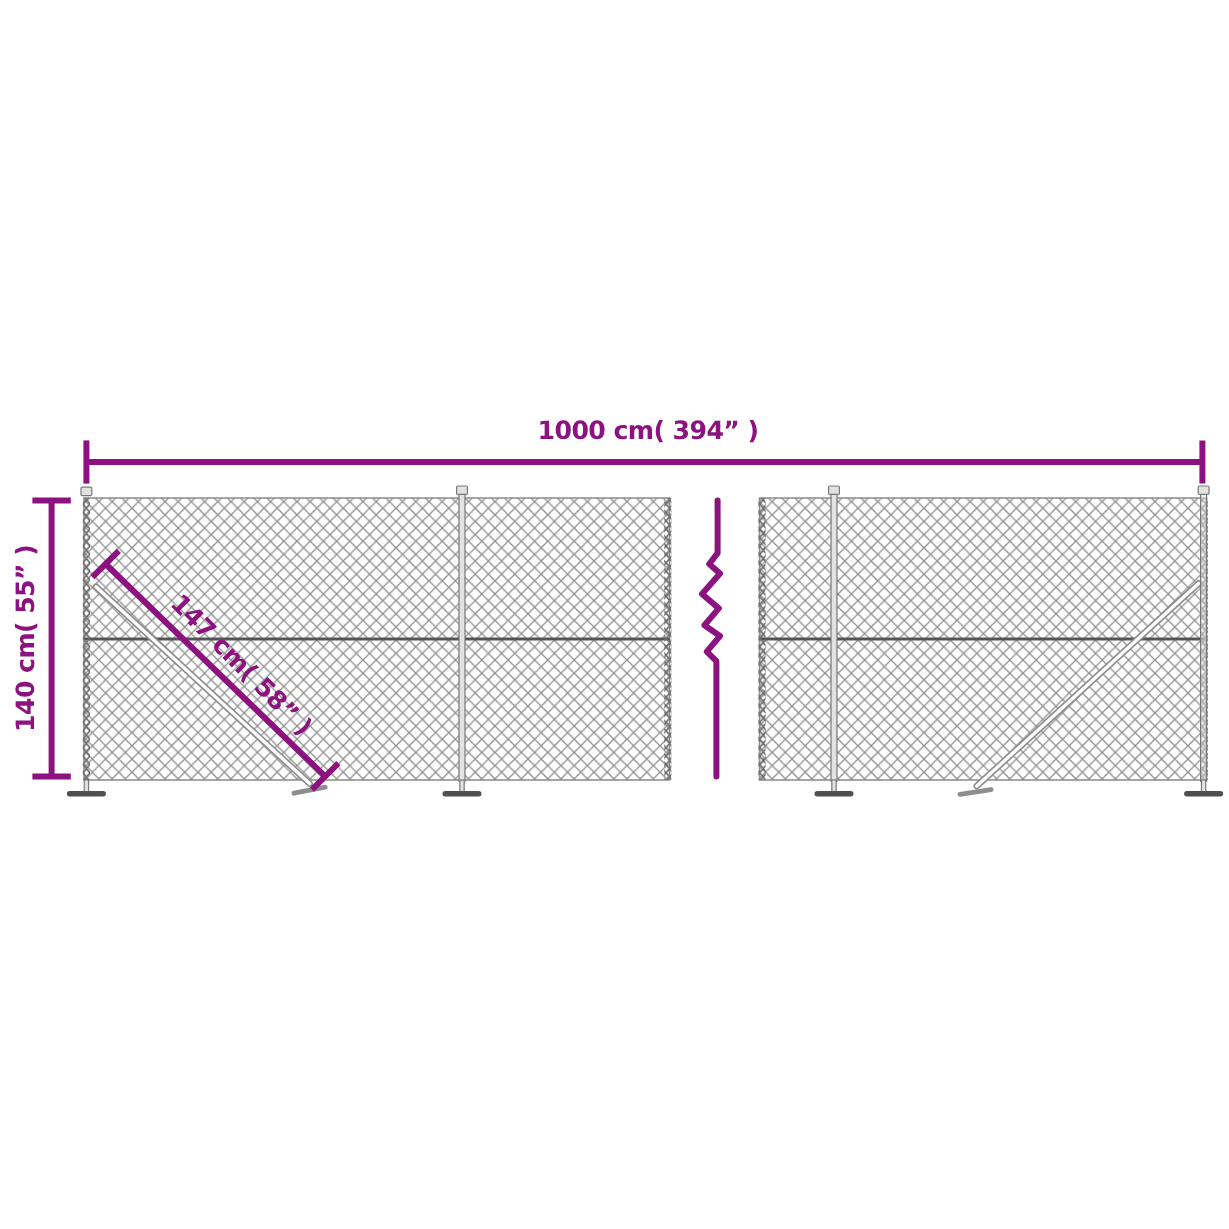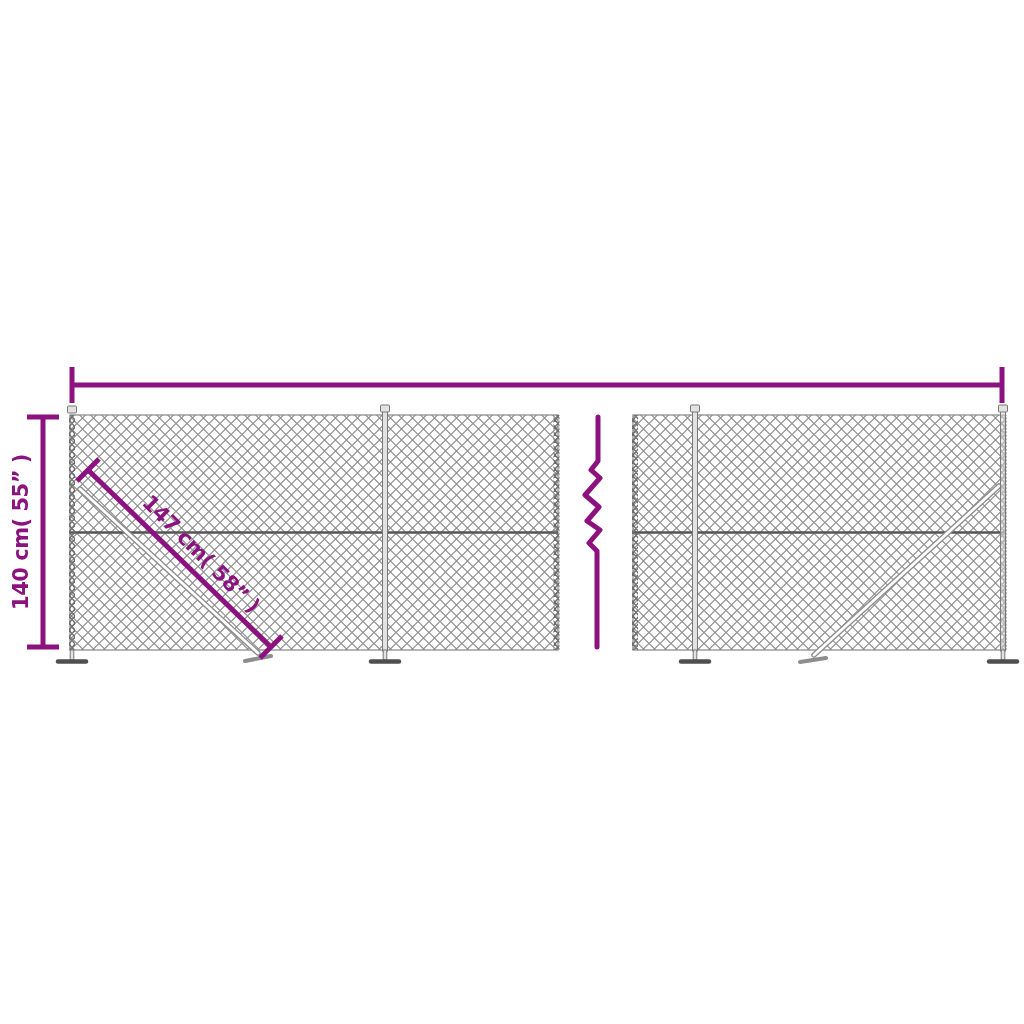--- a/index.html
+++ b/index.html
@@ -115,15 +115,16 @@
       </g>
 
       <g>
         <path d="M88,470 L271,647"></path>
         <path d="M77,481 L99,459"></path>
         <path d="M260,658 L282,636"></path>
       </g>
     </g>
   </svg>
 
+  <div class="dim-label width">1000 cm( 394” )</div>
   <div class="dim-label height">140 cm( 55” )</div>
   <div class="dim-label diagonal">147 cm( 58” )</div>
 </div>
 
 </body></html>

